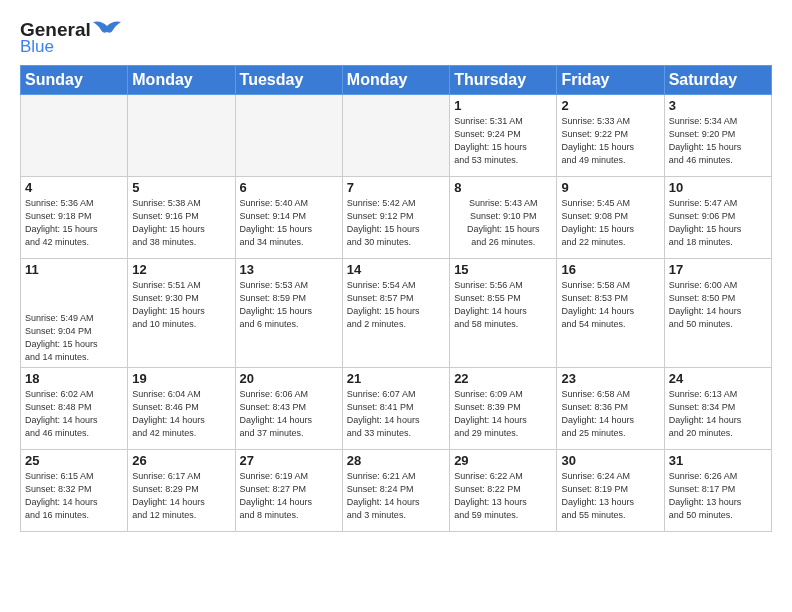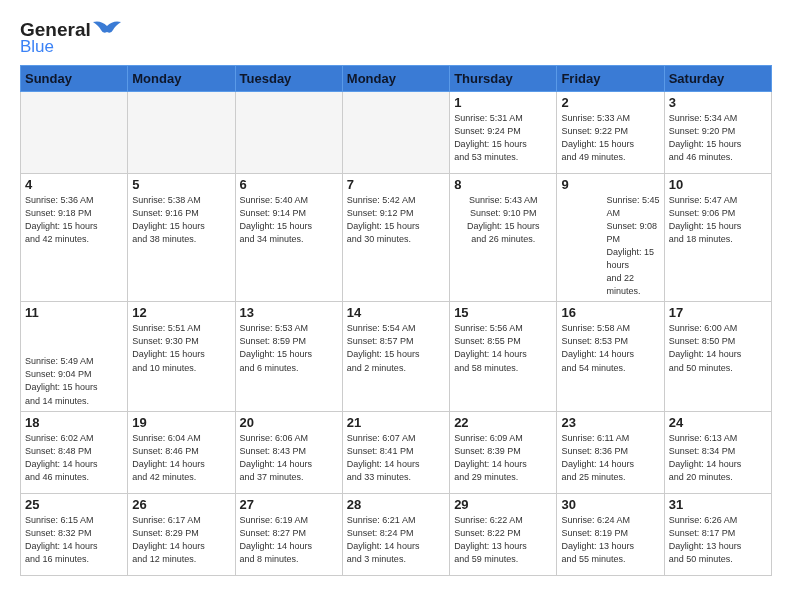--- a/index.html
+++ b/index.html
@@ -39,22 +39,22 @@
       font-size: 14px;
       color: #444;
     }
     .calendar {
       width: 100%;
       border-collapse: collapse;
       table-layout: fixed;
     }
     .calendar th {
       background-color: #3a7bd5;
-      color: #0f172a;
-      font-size: 13px;
+      color: #ffffff;
+      font-size: 16px;
       font-weight: bold;
       padding: 5px 4px;
       border: 1px solid #5a9ae8;
       text-align: left;
     }
     .calendar td {
       border: 1px solid #ccc;
       vertical-align: top;
       padding: 3px 4px;
       font-size: 9.5px;
@@ -171,21 +171,21 @@
           </td>
           <td>
             <span class="day-num">8</span>
             <div class="day-info" style="white-space: pre-line; text-align: center;">Sunrise: 5:43 AM
 Sunset: 9:10 PM
 Daylight: 15 hours
 and 26 minutes.</div>
           </td>
           <td>
             <span class="day-num">9</span>
-            <div class="day-info" style="white-space: pre-line; margin-left: 45px;">Sunrise: 5:45 AM
+            <div class="day-info" style="white-space: pre-line;">Sunrise: 5:45 AM
 Sunset: 9:08 PM
 Daylight: 15 hours
 and 22 minutes.</div>
           </td>
           <td>
             <span class="day-num">10</span>
             <div class="day-info" style="white-space: pre-line;">Sunrise: 5:47 AM
 Sunset: 9:06 PM
 Daylight: 15 hours
 and 18 minutes.</div>
@@ -273,21 +273,21 @@
           </td>
           <td>
             <span class="day-num">22</span>
             <div class="day-info" style="white-space: pre-line;">Sunrise: 6:09 AM
 Sunset: 8:39 PM
 Daylight: 14 hours
 and 29 minutes.</div>
           </td>
           <td>
             <span class="day-num">23</span>
-            <div class="day-info" style="white-space: pre-line;">Sunrise: 6:11 AM
+            <div class="day-info" style="white-space: pre-line;">Sunrise: 6:58 AM
 Sunset: 8:36 PM
 Daylight: 14 hours
 and 25 minutes.</div>
           </td>
           <td>
             <span class="day-num">24</span>
             <div class="day-info" style="white-space: pre-line;">Sunrise: 6:13 AM
 Sunset: 8:34 PM
 Daylight: 14 hours
 and 20 minutes.</div>

